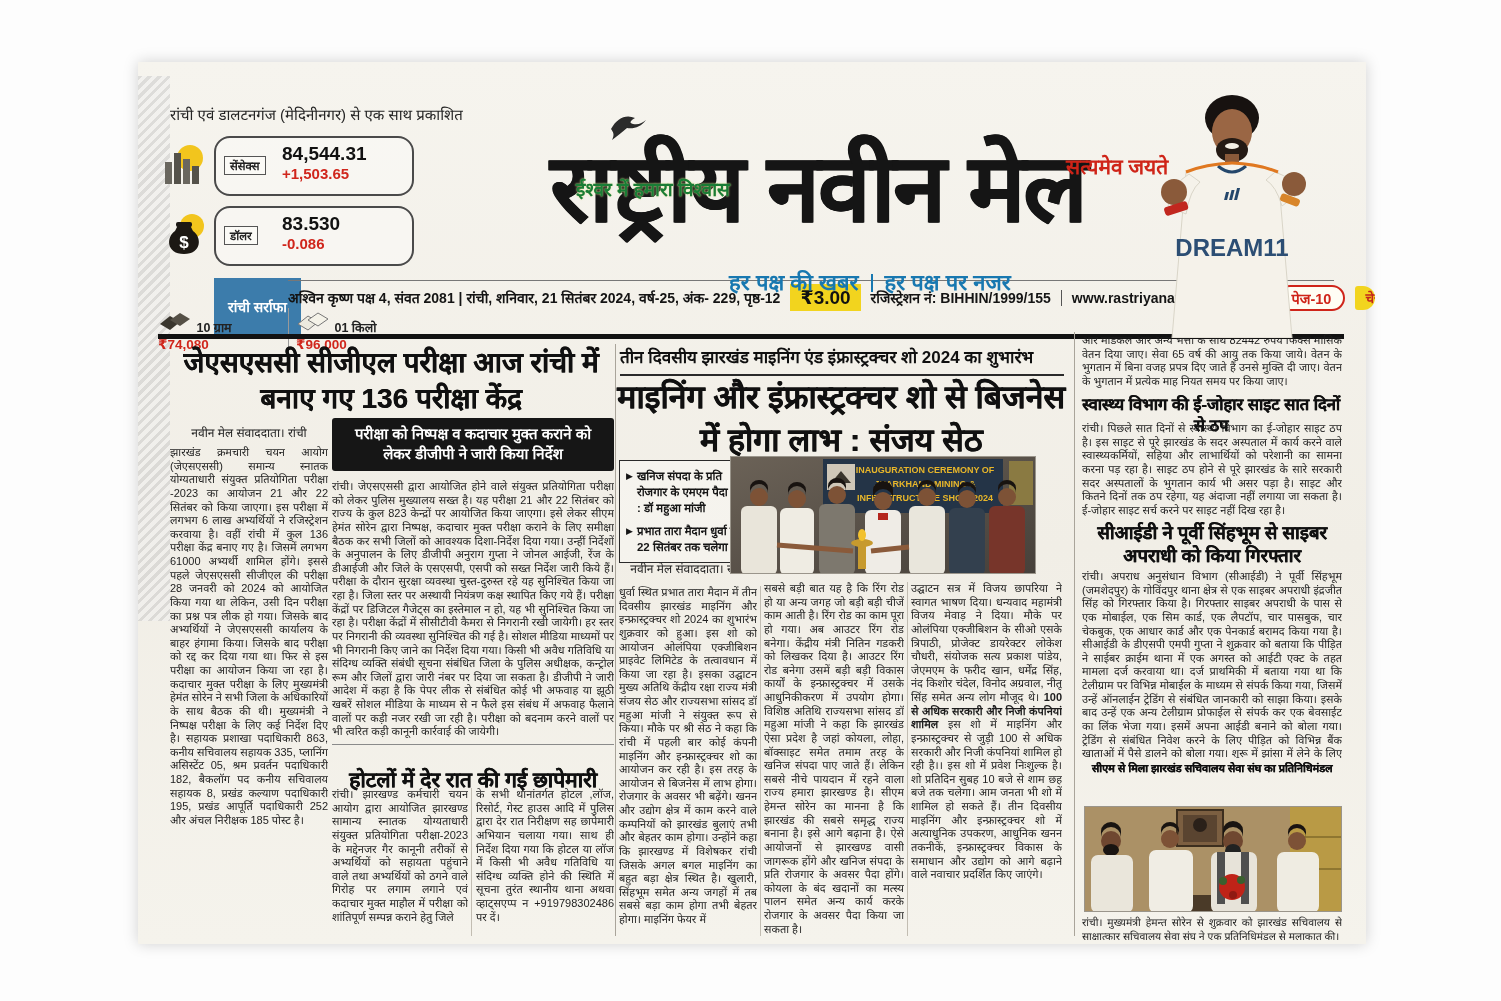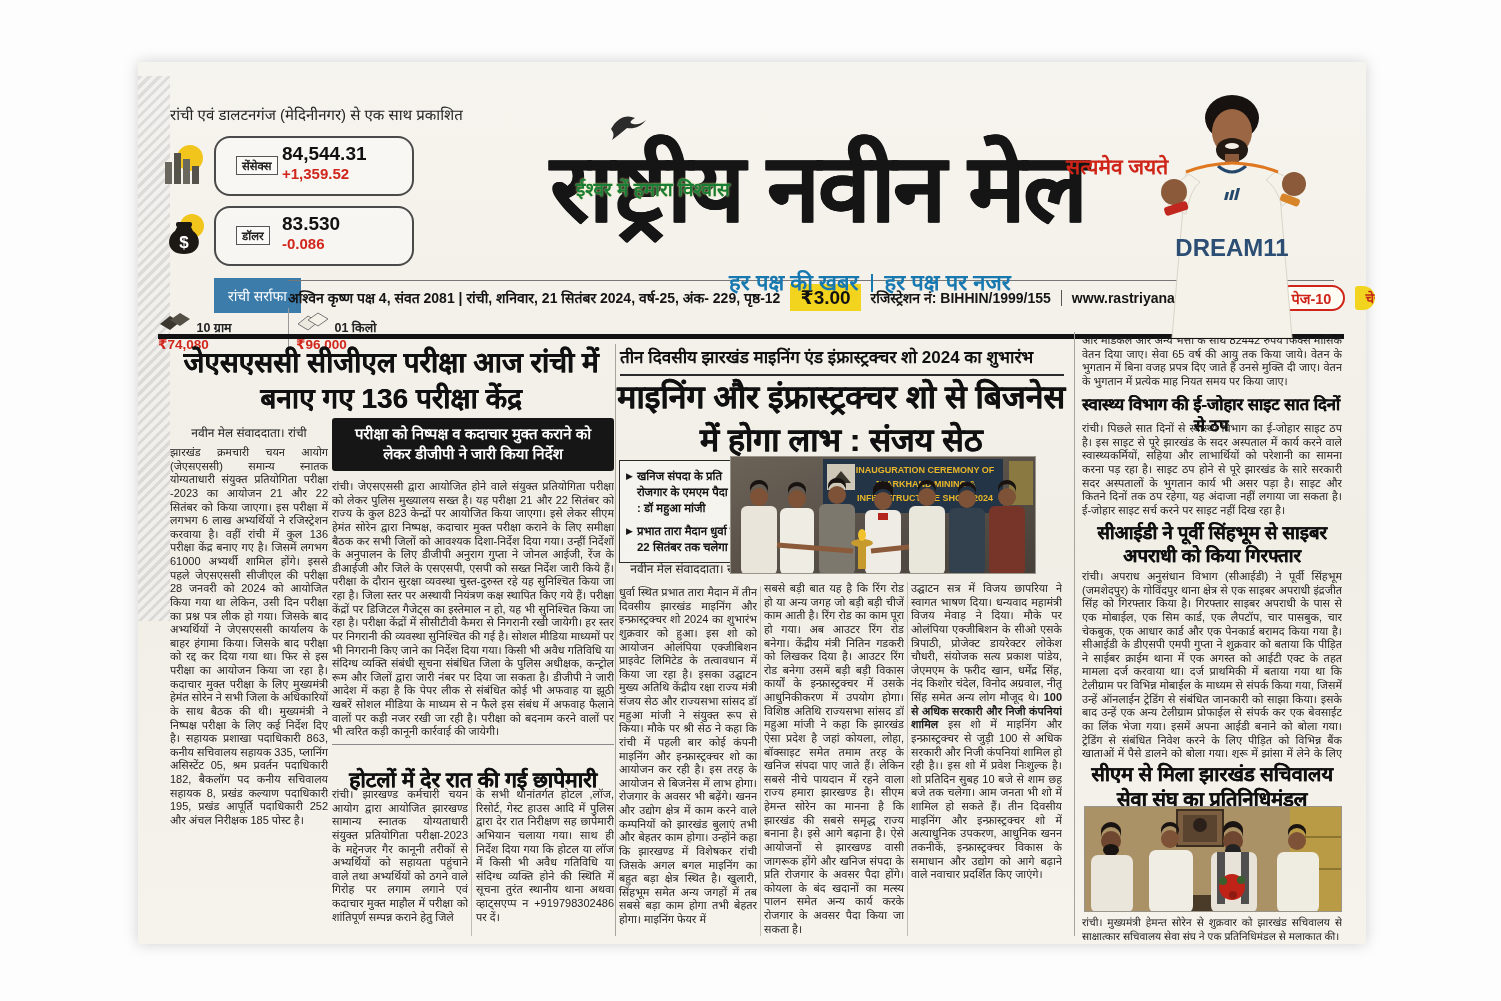--- a/index.html
+++ b/index.html
@@ -12,26 +12,26 @@
   .abs{position:absolute;}
   .scan-strip{left:0;top:14px;width:32px;height:545px;opacity:.55;
       background:repeating-linear-gradient(135deg,#c9c9c9 0 3px,#efefef 3px 7px);}
   .publine{left:32px;top:42px;font-size:15px;font-weight:normal;color:#242424;}
   
   .mpanel{left:20px;top:74px;width:266px;}
   .mrow{position:absolute;left:0;width:266px;height:62px;}
   .micon{position:absolute;left:2px;top:6px;}
   .mbox{position:absolute;left:56px;top:0;width:200px;height:60px;border:2px solid #4a4a4a;
         border-radius:16px;padding:6px 10px 4px 66px;background:rgba(255,255,255,.35);}
-  .mlabel{position:absolute;left:20px;top:18px;background:#fbfaf6;border:1px solid #555;
+  .mlabel{position:absolute;left:8px;top:18px;background:#fbfaf6;border:1px solid #555;
         font-size:11.5px;font-weight:bold;padding:1px 5px;color:#222;}
   .mval{font-size:19px;font-weight:bold;color:#111;line-height:1.1;}
   .mchg{font-size:15px;font-weight:bold;color:#d0261c;line-height:1.2;}
   .bullion-badge{position:absolute;left:56px;top:142px;background:#3c7cab;color:#fff;
-        font-size:14px;font-weight:normal;padding:8px 14px;}
+        font-size:14px;font-weight:bold;padding:19px 14px;}
   .metal{position:absolute;top:174px;width:128px;}
   .metal .lab{font-size:12.5px;font-weight:bold;color:#222;}
   .metal .val{font-size:13.5px;font-weight:bold;color:#d0261c;}
   .metal-sep{position:absolute;left:130px;top:172px;height:40px;width:1px;background:#999;}
   
   .motto{left:438px;top:114px;font-size:19px;font-weight:bold;color:#1a7d36;z-index:3;
          text-shadow:0 0 2px #e9e59a;}
   .satyamev{left:928px;top:90px;font-size:21px;font-weight:bold;color:#cf2418;z-index:4;}
   .mast{left:318px;top:58px;width:724px;text-align:center;font-size:95px;line-height:1.45;
         font-weight:bold;color:#151515;letter-spacing:-2px;z-index:2;
@@ -94,21 +94,21 @@
               <circle cx="30" cy="16" r="13" fill="#f2c51d"></circle>
               <rect x="5" y="20" width="7" height="22" fill="#6a675f"></rect>
               <rect x="14" y="11" width="7" height="31" fill="#55524a"></rect>
               <rect x="23" y="17" width="7" height="25" fill="#6a675f"></rect>
               <rect x="32" y="24" width="7" height="18" fill="#55524a"></rect>
             </svg>
         </span>
         <div class="mbox">
           <span class="mlabel">सेंसेक्स</span>
           <div class="mval">84,544.31</div>
-          <div class="mchg">+1,359.52</div>
+          <div class="mchg">+1,503.65</div>
         </div>
       </div>
       <div class="mrow" style="top:70px;">
         <span class="micon">
           <svg width="48" height="48" viewBox="0 0 48 48">
               <circle cx="32" cy="14" r="12" fill="#f2c51d"></circle>
               <path d="M18,13 L30,13 L33,19 C42,25 42,42 24,42 C6,42 6,25 15,19 Z" fill="#1c1813"></path>
               <rect x="16" y="10" width="16" height="5" rx="2" fill="#1c1813"></rect>
               <text x="24" y="36" text-anchor="middle" font-size="17" font-weight="bold" fill="#ffffff" font-family="Liberation Sans,DejaVu Sans,sans-serif">$</text>
             </svg>
@@ -270,21 +270,21 @@
     <div class="abs vrule" style="left:622px;top:524px;height:350px;background:#c2bdb2;"></div>
     <div class="abs bodytxt" style="left:626px;top:520px;width:140px;height:354px;">सबसे बड़ी बात यह है कि रिंग रोड हो या अन्य जगह जो बड़ी बड़ी चीजें काम आती है। रिंग रोड का काम पूरा हो गया। अब आउटर रिंग रोड बनेगा। केंद्रीय मंत्री नितिन गडकरी को लिखकर दिया है। आउटर रिंग रोड बनेगा उसमें बड़ी बड़ी विकास कार्यों के इन्फ्रास्ट्रक्चर में उसके आधुनिकीकरण में उपयोग होगा। विशिष्ठ अतिथि राज्यसभा सांसद डॉ महुआ मांजी ने कहा कि झारखंड ऐसा प्रदेश है जहां कोयला, लोहा, बॉक्साइट समेत तमाम तरह के खनिज संपदा पाए जाते हैं। लेकिन सबसे नीचे पायदान में रहने वाला राज्य हमारा झारखण्ड है। सीएम हेमन्त सोरेन का मानना है कि झारखंड की सबसे समृद्ध राज्य बनाना है। इसे आगे बढ़ाना है। ऐसे आयोजनों से झारखण्ड वासी जागरूक होंगे और खनिज संपदा के प्रति रोजगार के अवसर पैदा होंगे। कोयला के बंद खदानों का मत्स्य पालन समेत अन्य कार्य करके रोजगार के अवसर पैदा किया जा सकता है।</div>
     <div class="abs vrule" style="left:769px;top:520px;height:354px;background:#c2bdb2;"></div>
     <div class="abs bodytxt" style="left:773px;top:520px;width:151px;height:354px;"><span>उद्घाटन सत्र में विजय छापरिया ने स्वागत भाषण दिया। धन्यवाद महामंत्री विजय मेवाड़ ने दिया। मौके पर ओलंपिया एक्जीबिशन के सीओ एसके त्रिपाठी, प्रोजेक्ट डायरेक्टर लोकेश चौधरी, संयोजक सत्य प्रकाश पांडेय, जेएमएम के फरीद खान, धर्मेंद्र सिंह, नंद किशोर चंदेल, विनोद अग्रवाल, नीतू सिंह समेत अन्य लोग मौजूद थे। </span><span style="font-weight:bold;">100 से अधिक सरकारी और निजी कंपनियां शामिल </span><span>इस शो में माइनिंग और इन्फ्रास्ट्रक्चर से जुड़ी 100 से अधिक सरकारी और निजी कंपनियां शामिल हो रही है।। इस शो में प्रवेश निःशुल्क है। शो प्रतिदिन सुबह 10 बजे से शाम छह बजे तक चलेगा। आम जनता भी शो में शामिल हो सकते हैं। तीन दिवसीय माइनिंग और इन्फ्रास्ट्रक्चर शो में अत्याधुनिक उपकरण, आधुनिक खनन तकनीकें, इन्फ्रास्ट्रक्चर विकास के समाधान और उद्योग को आगे बढ़ाने वाले नवाचार प्रदर्शित किए जाएंगे।</span></div>
 
     <div class="abs bodytxt" style="left:944px;top:272px;width:260px;height:58px;">आर माडकल आर अन्य भत्ता के साथ 82442 रुपये फिक्स मासिक वेतन दिया जाए। सेवा 65 वर्ष की आयु तक किया जाये। वेतन के भुगतान में बिना वजह प्रपत्र दिए जाते हैं उनसे मुक्ति दी जाए। वेतन के भुगतान में प्रत्येक माह नियत समय पर किया जाए।</div>
     <div class="abs headline h-right" style="left:942px;top:332px;width:262px;font-size:16.5px;">स्वास्थ्य विभाग की ई-जोहार साइट सात दिनों से ठप</div>
     <div class="abs bodytxt" style="left:944px;top:360px;width:260px;height:95px;">रांची। पिछले सात दिनों से स्वास्थ्य विभाग का ई-जोहार साइट ठप है। इस साइट से पूरे झारखंड के सदर अस्पताल में कार्य करने वाले स्वास्थ्यकर्मियों, सहिया और लाभार्थियों को परेशानी का सामना करना पड़ रहा है। साइट ठप होने से पूरे झारखंड के सारे सरकारी सदर अस्पतालों के भुगतान कार्य भी असर पड़ा है। साइट और कितने दिनों तक ठप रहेगा, यह अंदाजा नहीं लगाया जा सकता है। ई-जोहार साइट सर्च करने पर साइट नहीं दिख रहा है।</div>
     <div class="abs headline h-right" style="left:944px;top:459px;width:260px;font-size:18.5px;">सीआईडी ने पूर्वी सिंहभूम से साइबर अपराधी को किया गिरफ्तार</div>
     <div class="abs bodytxt" style="left:944px;top:508px;width:260px;height:188px;">रांची। अपराध अनुसंधान विभाग (सीआईडी) ने पूर्वी सिंहभूम (जमशेदपुर) के गोविंदपुर थाना क्षेत्र से एक साइबर अपराधी इंद्रजीत सिंह को गिरफ्तार किया है। गिरफ्तार साइबर अपराधी के पास से एक मोबाईल, एक सिम कार्ड, एक लैपटॉप, चार पासबुक, चार चेकबुक, एक आधार कार्ड और एक पेनकार्ड बरामद किया गया है। सीआईडी के डीएसपी एमपी गुप्ता ने शुक्रवार को बताया कि पीड़ित ने साईबर क्राईम थाना में एक अगस्त को आईटी एक्ट के तहत मामला दर्ज करवाया था। दर्ज प्राथमिकी में बताया गया था कि टेलीग्राम पर विभिन्न मोबाईल के माध्यम से संपर्क किया गया, जिसमें उन्हें ऑनलाईन ट्रेडिंग से संबंधित जानकारी को साझा किया। इसके बाद उन्हें एक अन्य टेलीग्राम प्रोफाईल से संपर्क कर एक बेवसाईट का लिंक भेजा गया। इसमें अपना आईडी बनाने को बोला गया। ट्रेडिंग से संबंधित निवेश करने के लिए पीड़ित को विभिन्न बैंक खाताओं में पैसे डालने को बोला गया। शुरू में झांसा में लेने के लिए इनके एकाउंट में कुछ पैसे डाले गये।</div>
-    <div class="abs headline h-right" style="left:944px;top:700px;width:260px;font-size:20px;">सीएम से मिला झारखंड सचिवालय सेवा संघ का प्रतिनिधिमंडल</div>
+    <div class="abs headline h-right" style="left:944px;top:700px;width:260px;font-size:11px;">सीएम से मिला झारखंड सचिवालय सेवा संघ का प्रतिनिधिमंडल</div>
 
     <div class="abs photo-frame" style="left:946px;top:744px;width:258px;height:106px;background:#ab9166;">
       <svg width="258" height="106" viewBox="0 0 258 106">
         <rect width="258" height="106" fill="#ab9166"></rect>
         <rect x="205" y="0" width="53" height="106" fill="#b99a45"></rect>
         <line x1="205" y1="30" x2="258" y2="30" stroke="#8f7630" stroke-width="2"></line>
         <line x1="205" y1="62" x2="258" y2="62" stroke="#8f7630" stroke-width="2"></line>
         <rect x="92" y="3" width="46" height="36" fill="#7c5f41" stroke="#3c2e1e" stroke-width="2"></rect>
         <rect x="98" y="8" width="34" height="27" fill="#5a4430"></rect>
         <circle cx="115" cy="18" r="7" fill="#2a2019"></circle>

